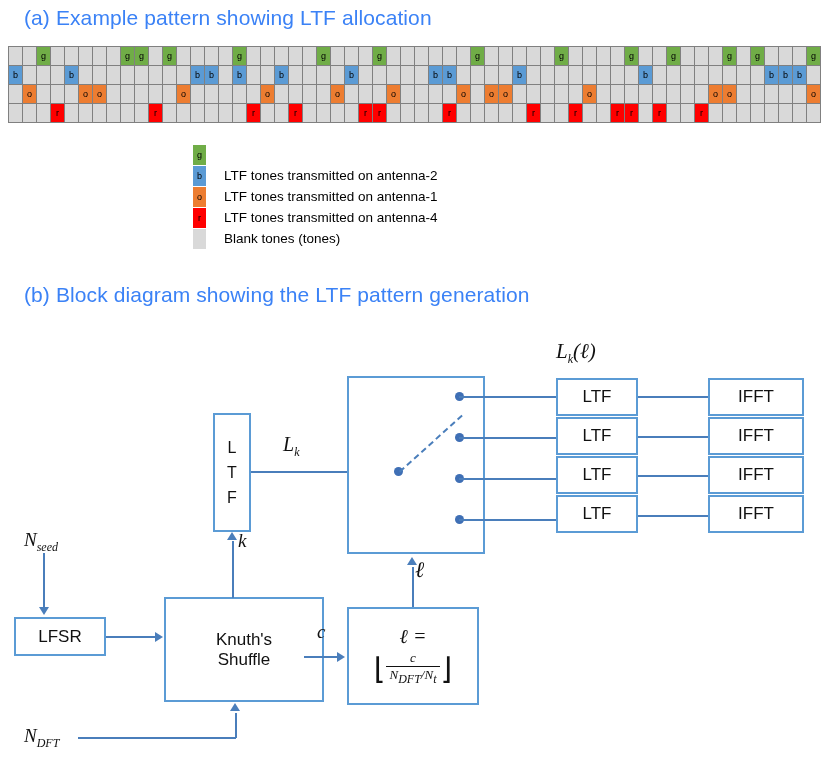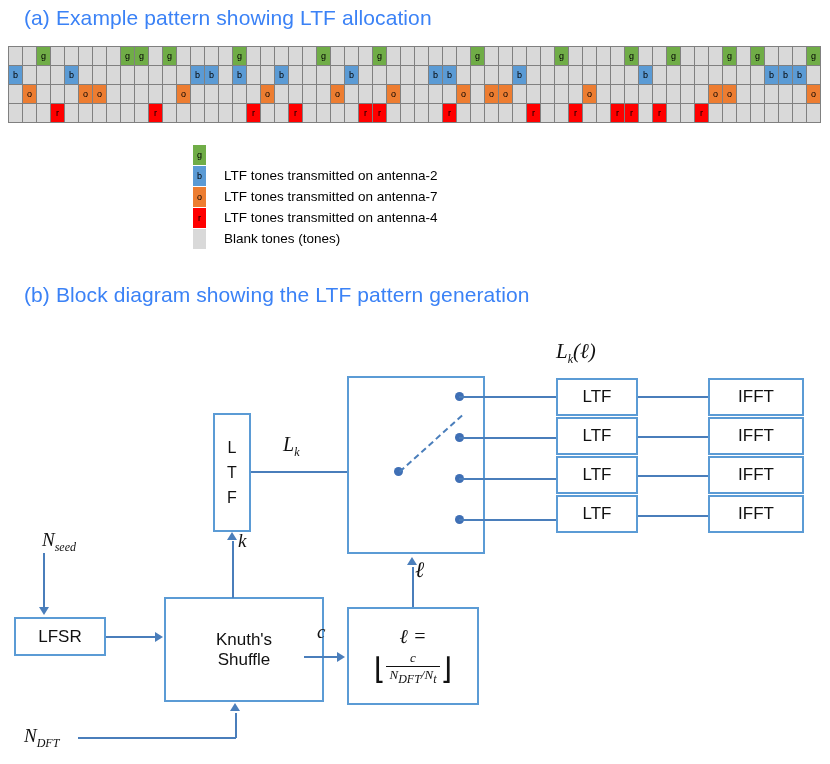--- a/index.html
+++ b/index.html
@@ -359,37 +359,37 @@
 <div id="legend">
     <div class="legend-row">
       <div class="swatch g">g</div>
     </div>
     <div class="legend-row">
       <div class="swatch b">b</div>
       <div class="legend-label">LTF tones transmitted on antenna-2</div>
     </div>
     <div class="legend-row">
       <div class="swatch o">o</div>
-      <div class="legend-label">LTF tones transmitted on antenna-7</div>
+      <div class="legend-label">LTF tones transmitted on antenna-1</div>
     </div>
     <div class="legend-row">
       <div class="swatch r">r</div>
       <div class="legend-label">LTF tones transmitted on antenna-4</div>
     </div>
     <div class="legend-row">
       <div class="swatch k"></div>
       <div class="legend-label">Blank tones (tones)</div>
     </div>
   </div>
 
 <div id="caption-b" class="caption">(b) Block diagram showing the LTF pattern generation</div>
 
 <div id="diagram">
 
-  <div class="mathlbl" style="left:24px;top:204px;margin-left:18px;">
+  <div class="mathlbl" style="left:24px;top:204px;">
     <span>N</span><span class="sub">seed</span>
   </div>
 
   <div class="ln vln" style="left:43px;top:228px;height:56px;"></div>
   <div class="arrowhead ah-down" style="left:39px;top:282px;"></div>
 
   <div class="box" id="lfsr-box" style="left:14px;top:292px;width:92px;height:39px;text-align:right;">
     <span>LFSR</span>
   </div>
 

